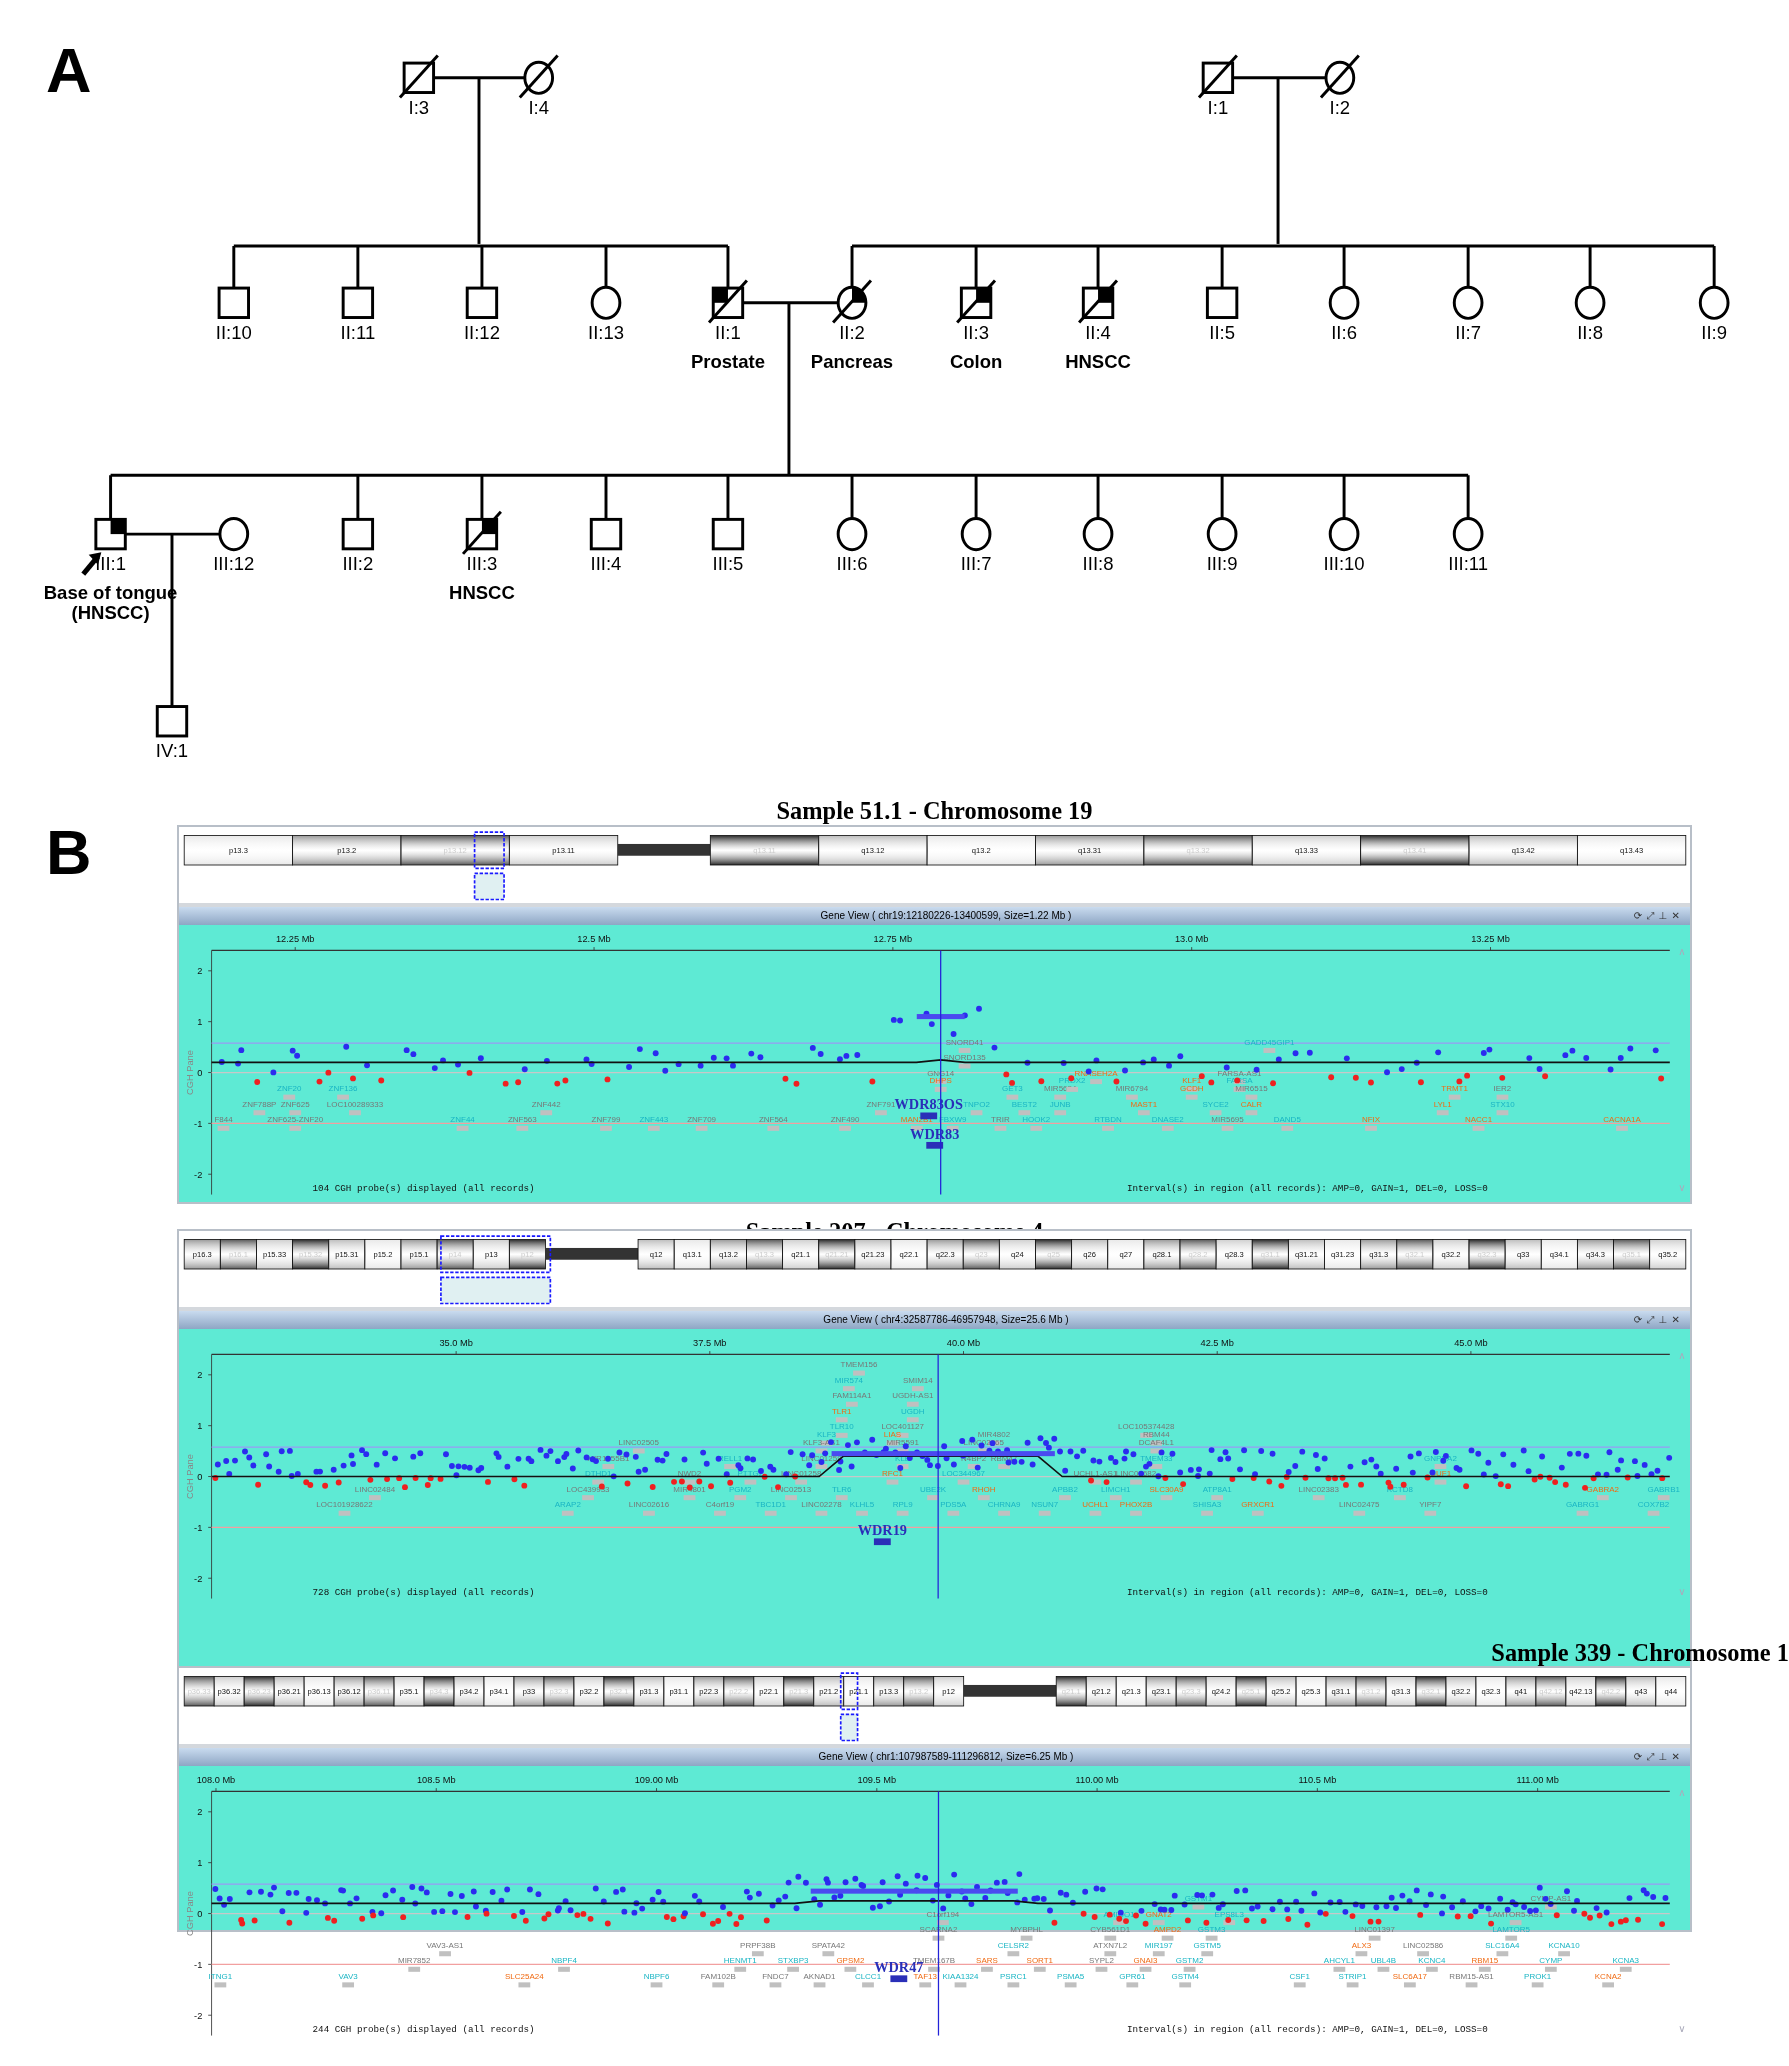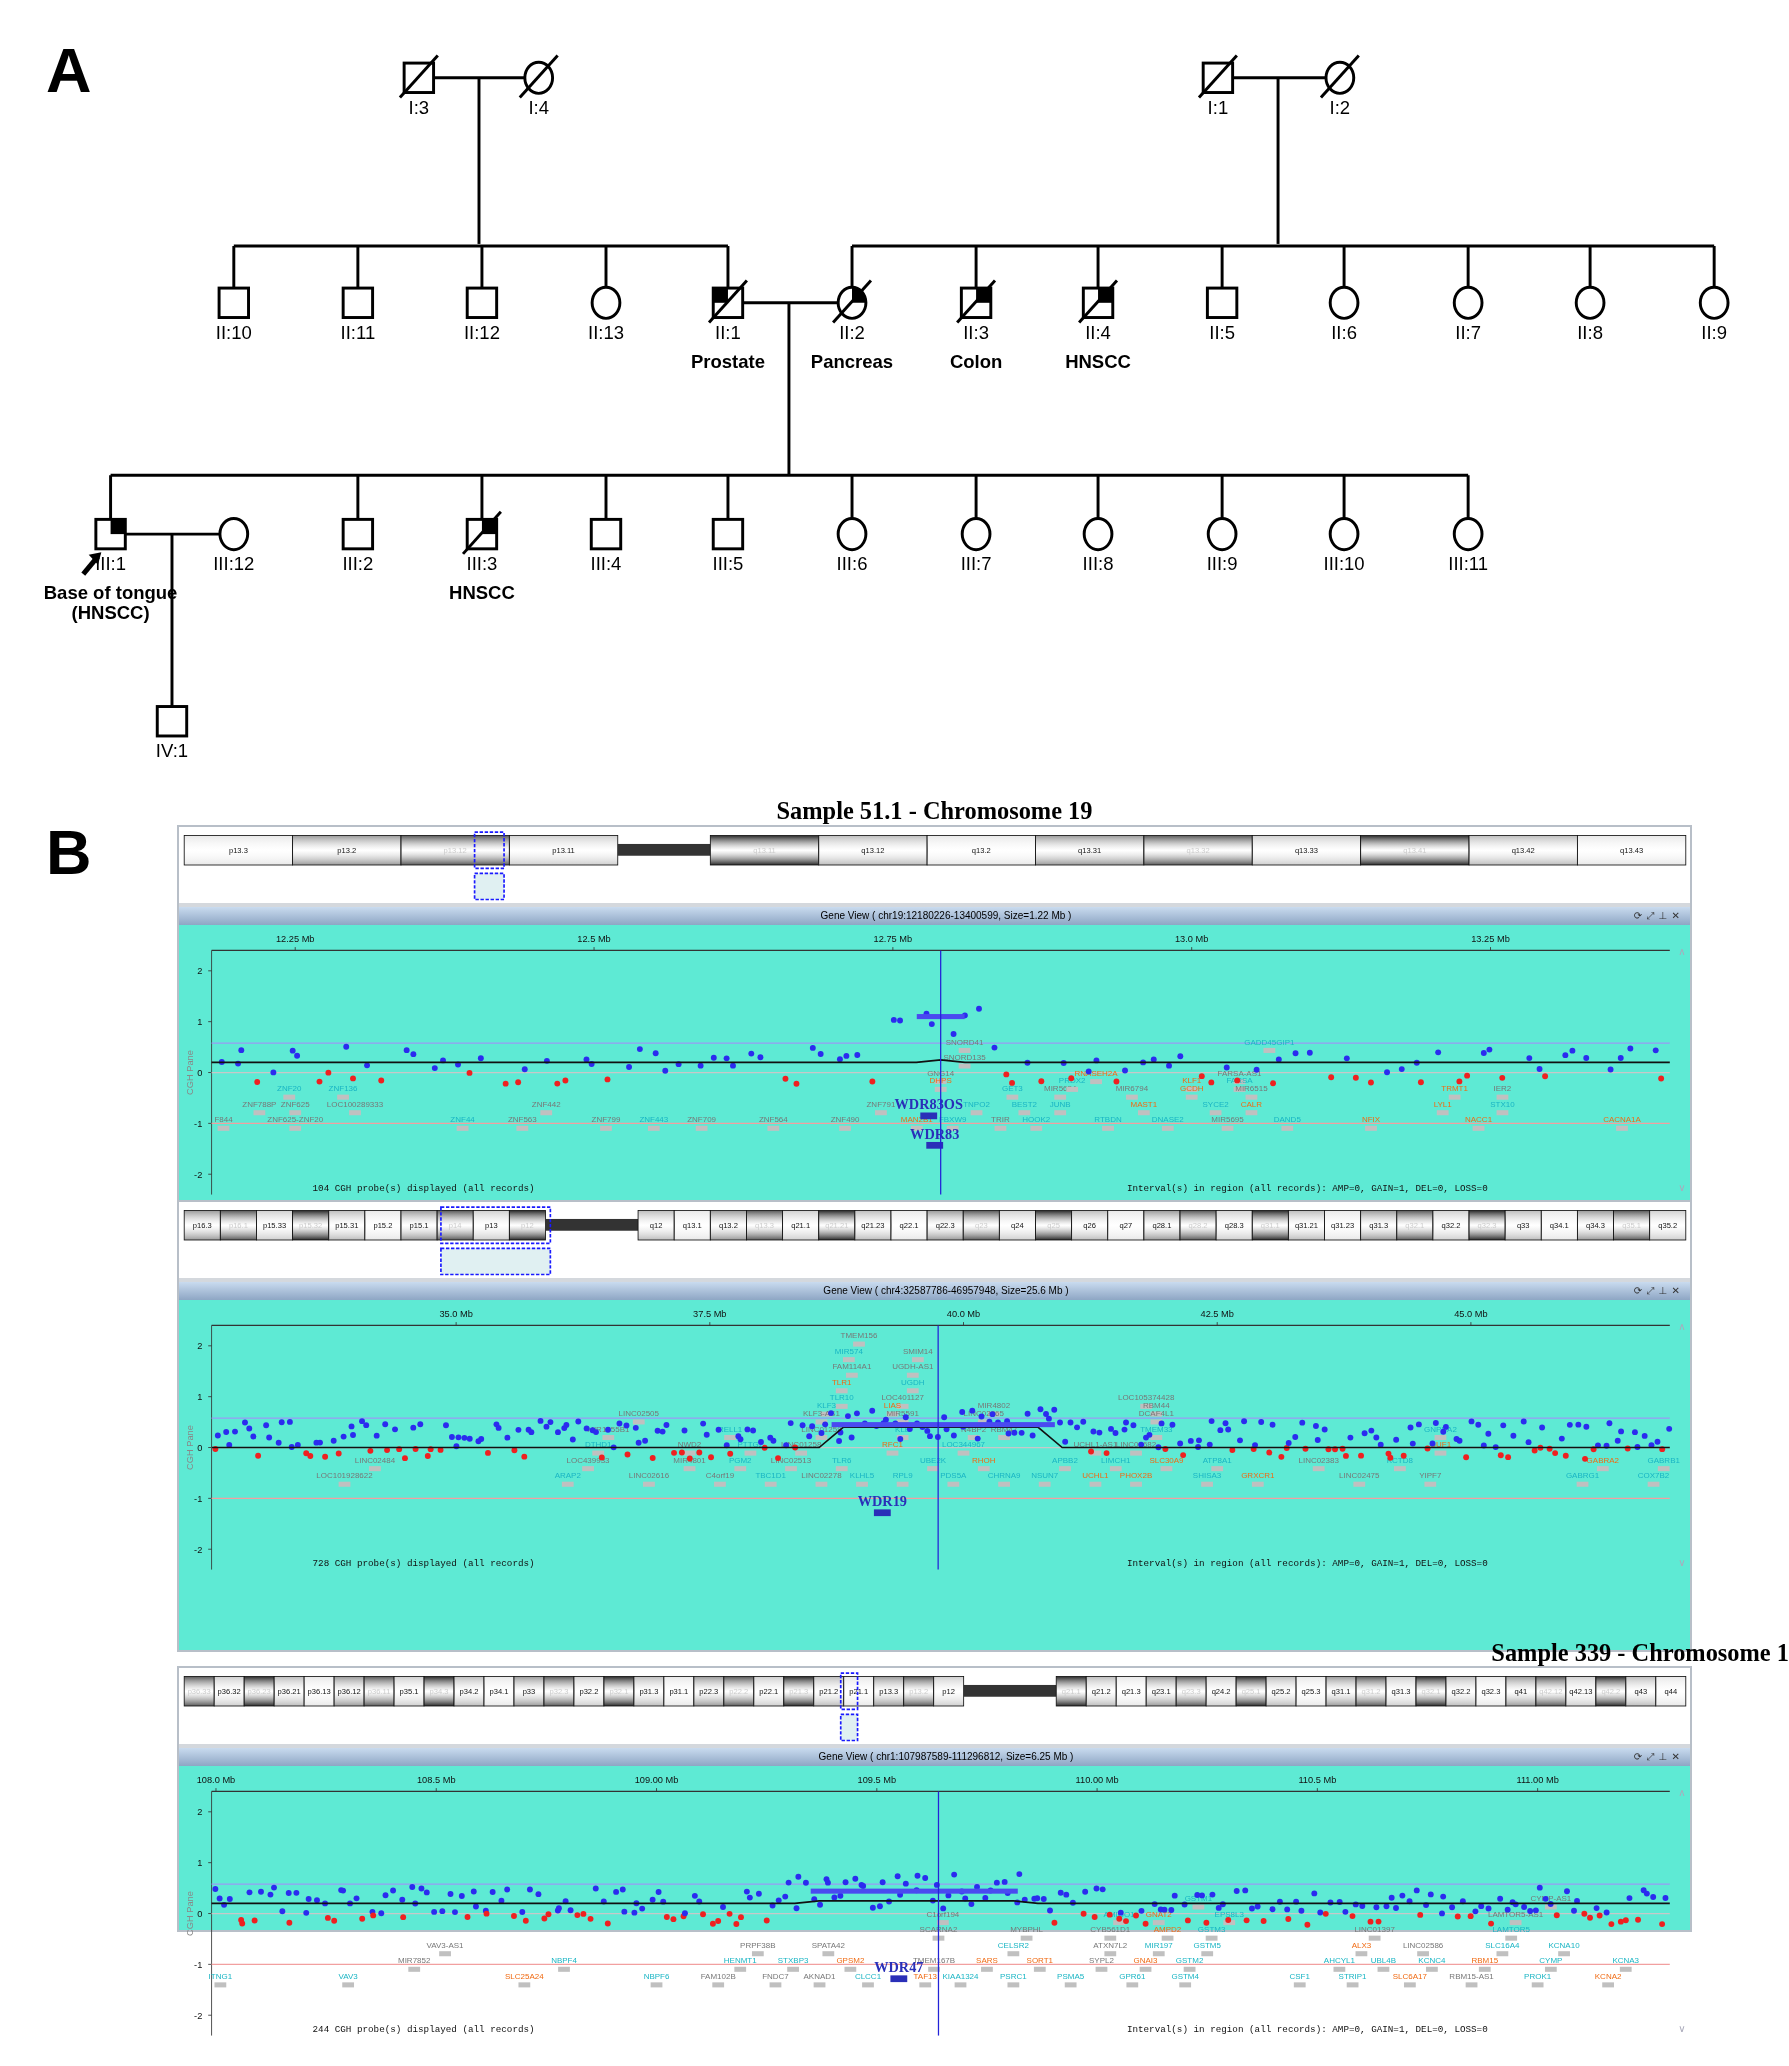--- a/index.html
+++ b/index.html
@@ -651,21 +651,21 @@
             <line x1="1807.4999999999975" y1="60" x2="1807.4999999999975" y2="640" stroke="#2323d8" stroke-width="3"></line>
             <text x="315" y="632" font-size="22" fill="#111" class="mono">104 CGH probe(s) displayed (all records)</text>
             <text x="2250" y="632" font-size="22" fill="#111" class="mono">Interval(s) in region (all records): AMP=0, GAIN=1, DEL=0, LOSS=0</text>
             <text x="3560" y="70" font-size="24" fill="#aab">∧</text>
             <text x="3560" y="632" font-size="24" fill="#aab">∨</text>
           </svg></div>
       </div>
     </div>
   <div id="sample-1">
       <div class="sample-title" style="top: 1218px;">Sample 207 - Chromosome 4</div>
-      <div class="viewer" style="top: 1200px; height: 452px;">
+      <div class="viewer" style="top: 1229px; height: 452px;">
         <div class="ideo"><svg width="1510" height="76" viewBox="0 0 3588 180">
             <defs>
               <linearGradient id="g1_0" x1="0" y1="0" x2="0" y2="1">
                 <stop offset="0%" stop-color="#e8e8e8"></stop>
                 <stop offset="50%" stop-color="#fff" stop-opacity="0.45"></stop>
                 <stop offset="100%" stop-color="#e8e8e8"></stop>
               </linearGradient>
               <linearGradient id="g1_1" x1="0" y1="0" x2="0" y2="1">
                 <stop offset="0%" stop-color="#9a9a9a"></stop>
                 <stop offset="50%" stop-color="#fff" stop-opacity="0.45"></stop>

